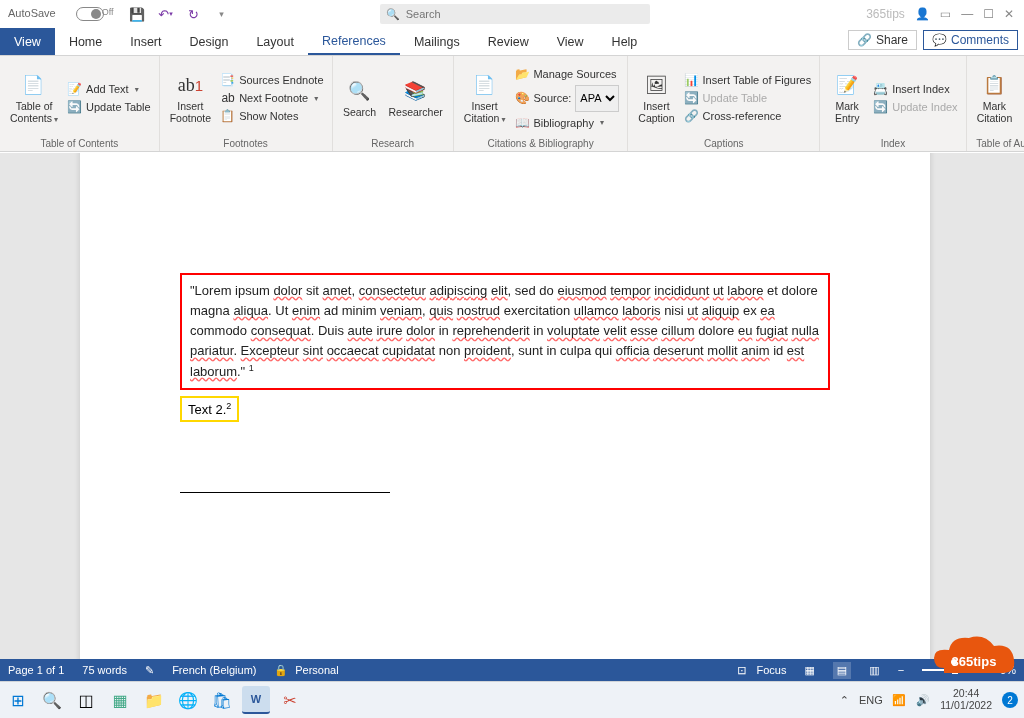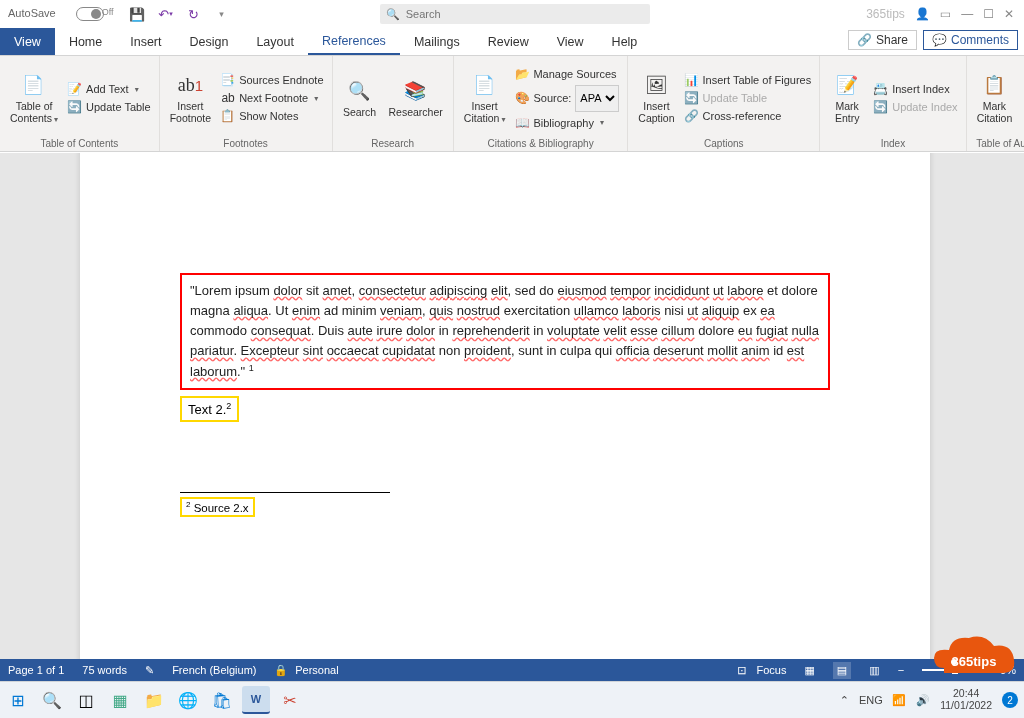--- a/index.html
+++ b/index.html
@@ -273,21 +273,20 @@
     <div class="group-label">Table of Authoriti...</div>
   </div>
   <div style="position:absolute;right:4px;bottom:4px;font-size:10px;color:#666;cursor:pointer">⌃</div>
 </div>
 
 <div class="doc-area">
   <div class="page">
     <div class="redbox" id="redbox"><span>"Lorem ipsum </span><span class="sp">dolor</span><span> sit </span><span class="sp">amet</span><span>, </span><span class="sp">consectetur</span><span> </span><span class="sp">adipiscing</span><span> </span><span class="sp">elit</span><span>, sed do </span><span class="sp">eiusmod</span><span> </span><span class="sp">tempor</span><span> </span><span class="sp">incididunt</span><span> </span><span class="sp">ut</span><span> </span><span class="sp">labore</span><span> et dolore magna </span><span class="sp">aliqua</span><span>. Ut </span><span class="sp">enim</span><span> ad minim </span><span class="sp">veniam</span><span>, </span><span class="sp">quis</span><span> </span><span class="sp">nostrud</span><span> exercitation </span><span class="sp">ullamco</span><span> </span><span class="sp">laboris</span><span> nisi </span><span class="sp">ut</span><span> </span><span class="sp">aliquip</span><span> ex </span><span class="sp">ea</span><span> commodo </span><span class="sp">consequat</span><span>. Duis </span><span class="sp">aute</span><span> </span><span class="sp">irure</span><span> </span><span class="sp">dolor</span><span> in </span><span class="sp">reprehenderit</span><span> in </span><span class="sp">voluptate</span><span> </span><span class="sp">velit</span><span> </span><span class="sp">esse</span><span> </span><span class="sp">cillum</span><span> dolore </span><span class="sp">eu</span><span> </span><span class="sp">fugiat</span><span> </span><span class="sp">nulla</span><span> </span><span class="sp">pariatur</span><span>. </span><span class="sp">Excepteur</span><span> </span><span class="sp">sint</span><span> </span><span class="sp">occaecat</span><span> </span><span class="sp">cupidatat</span><span> non </span><span class="sp">proident</span><span>, sunt in culpa qui </span><span class="sp">officia</span><span> </span><span class="sp">deserunt</span><span> </span><span class="sp">mollit</span><span> </span><span class="sp">anim</span><span> id </span><span class="sp">est</span><span> </span><span class="sp">laborum</span><span>." </span><sup>1</sup></div>
     <div><span class="ylwbox"><span>Text 2.</span><sup>2</sup></span></div>
     <div class="fn-sep"></div>
-    <div><span class="footnote fn2"><sup>2</sup><span> Source 2.x</span></span></div>
   </div>
 </div>
 
 <div class="statusbar">
   <span class="sitem">Page 1 of 1</span>
   <span class="sitem">75 words</span>
   <span class="sitem">✎</span>
   <span class="sitem">French (Belgium)</span>
   <span class="sitem">🔒<span style="margin-left:3px">Personal</span></span>
   <span class="spacer"></span>

